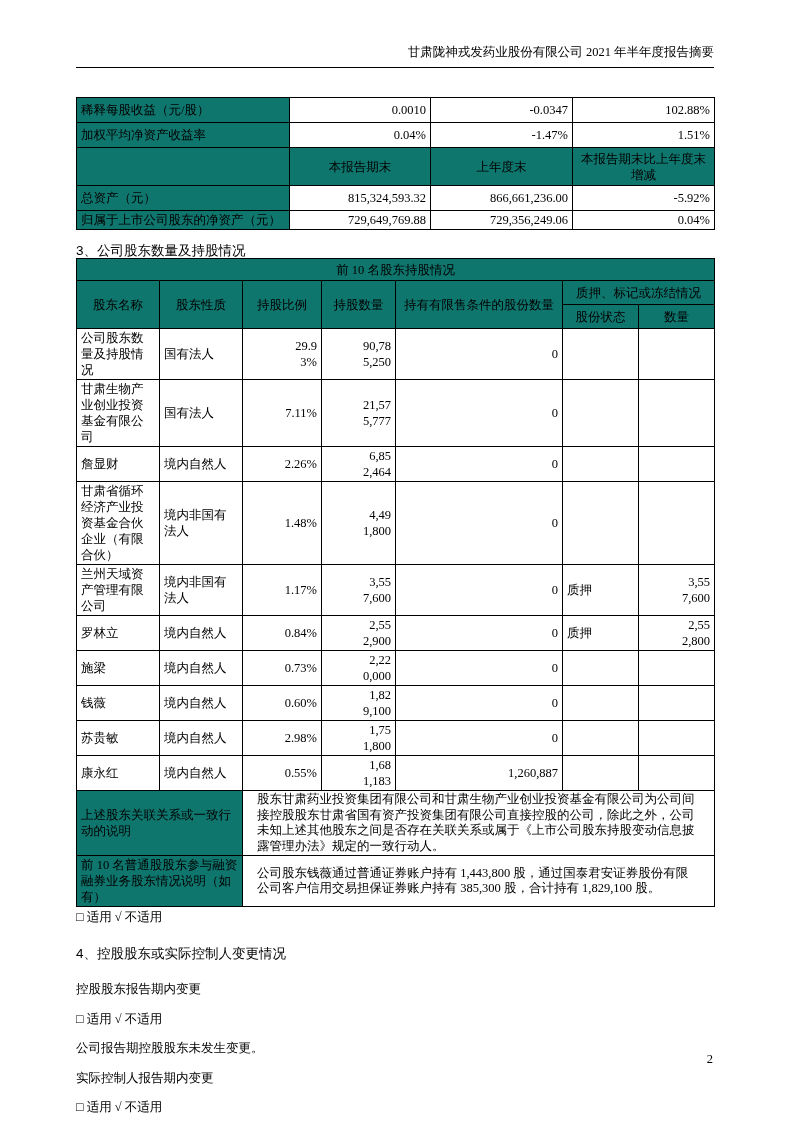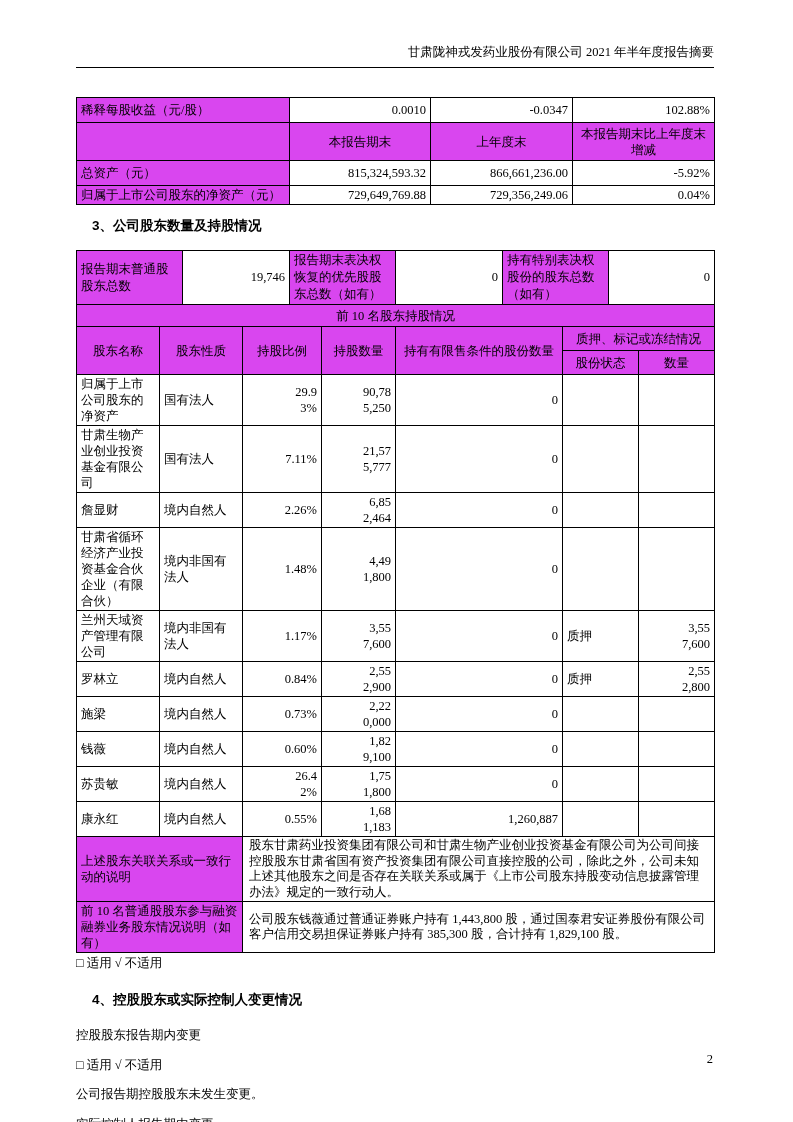--- a/index.html
+++ b/index.html
@@ -25,35 +25,35 @@
   }
   table { border-collapse:collapse; table-layout:fixed; width:638px; }
   td {
     border:1px solid #000;
     padding:1px 4px;
     vertical-align:middle;
     line-height:16px;
     overflow-wrap:break-word;
     word-break:break-all;
   }
-  .gray { background:#d946ef; }
+  .gray { background:#0f766e; }
   .num { text-align:right;padding-left:40px; }
   .ctr { text-align:center; }
   .summary-table { margin-top:29px; }
   .h-sec {
     font-family:"Liberation Sans","DejaVu Sans",sans-serif;
-    font-weight:bold;
+    font-weight:normal;
     font-size:13.5px;
-    margin:12px 0 0 16px;
+    margin:12px 0 0 0;
     line-height:17px;
   }
   .counts-table { margin-top:16px; }
   .counts-table td { line-height:17px; }
   .main-table { margin-top:-1px; }
-  .note-text { line-height:15.5px; padding:1px 6px; }
+  .note-text { line-height:15.5px; padding:1px 14px; }
   .plain { margin:0; line-height:21px; }
   .first-plain { margin-top:10px; }
   .sec4-lines { margin-top:17px; }
   .sec4-lines .plain { line-height:21.5px;margin-top:8px; }
   .page-number {
     position:absolute;
     right:80px; top:1052px;
     font-size:12.5px;
   }
 </style>
@@ -71,20 +71,26 @@
         <col style="width:142px">
         <col style="width:142px">
       </colgroup>
     <tbody>
         <tr style="height:25px">
       <td class="gray">稀释每股收益（元/股）</td>
       <td class="num">0.0010</td>
       <td class="num">-0.0347</td>
       <td class="num">102.88%</td>
     </tr>
+    <tr style="height:25px">
+      <td class="gray">加权平均净资产收益率</td>
+      <td class="num">0.04%</td>
+      <td class="num">-1.47%</td>
+      <td class="num">1.51%</td>
+    </tr>
     <tr style="height:38px">
       <td class="gray"></td>
       <td class="gray ctr">本报告期末</td>
       <td class="gray ctr">上年度末</td>
       <td class="gray ctr">本报告期末比上年度末增减</td>
     </tr>
     <tr style="height:25px">
       <td class="gray">总资产（元）</td>
       <td class="num">815,324,593.32</td>
       <td class="num">866,661,236.00</td>
@@ -94,40 +100,20 @@
       <td class="gray">归属于上市公司股东的净资产（元）</td>
       <td class="num">729,649,769.88</td>
       <td class="num">729,356,249.06</td>
       <td class="num">0.04%</td>
     </tr>
   </tbody>
     </table>
 
   <h3 class="h-sec">3、公司股东数量及持股情况</h3>
 
-  <table class="counts-table">
-    <colgroup>
-        <col style="width:106px">
-        <col style="width:107px">
-        <col style="width:106px">
-        <col style="width:107px">
-        <col style="width:106px">
-        <col style="width:106px">
-      </colgroup>
-    <tbody>
-        <tr style="height:51px">
-      <td class="gray">报告期末普通股股东总数</td>
-      <td class="num">19,746</td>
-      <td class="gray">报告期末表决权恢复的优先股股东总数（如有）</td>
-      <td class="num">0</td>
-      <td class="gray">持有特别表决权股份的股东总数（如有）</td>
-      <td class="num">0</td>
-    </tr>
-  </tbody>
-    </table>
 
   <table class="main-table">
     <colgroup>
         <col style="width:83px">
         <col style="width:83px">
         <col style="width:79px">
         <col style="width:74px">
         <col style="width:167px">
         <col style="width:76px">
         <col style="width:76px">
@@ -143,21 +129,21 @@
       <td class="gray ctr" rowspan="2">持股数量</td>
       <td class="gray ctr" rowspan="2">持有有限售条件的股份数量</td>
       <td class="gray ctr" colspan="2">质押、标记或冻结情况</td>
     </tr>
     <tr style="height:24px">
       <td class="gray ctr">股份状态</td>
       <td class="gray ctr">数量</td>
     </tr>
 
     <tr style="height:38px">
-      <td>归属于上市公司股东的净资产</td>
+      <td>公司股东数量及持股情况</td>
       <td>国有法人</td>
       <td class="num">29.93%</td>
       <td class="num">90,785,250</td>
       <td class="num">0</td>
       <td></td>
       <td class="num"></td>
     </tr>
     <tr style="height:50px">
       <td>甘肃生物产业创业投资基金有限公司</td>
       <td>国有法人</td>
@@ -217,21 +203,21 @@
       <td>境内自然人</td>
       <td class="num">0.60%</td>
       <td class="num">1,829,100</td>
       <td class="num">0</td>
       <td></td>
       <td class="num"></td>
     </tr>
     <tr style="height:22px">
       <td>苏贵敏</td>
       <td>境内自然人</td>
-      <td class="num">26.42%</td>
+      <td class="num">2.98%</td>
       <td class="num">1,751,800</td>
       <td class="num">0</td>
       <td></td>
       <td class="num"></td>
     </tr>
     <tr style="height:22px">
       <td>康永红</td>
       <td>境内自然人</td>
       <td class="num">0.55%</td>
       <td class="num">1,681,183</td>

